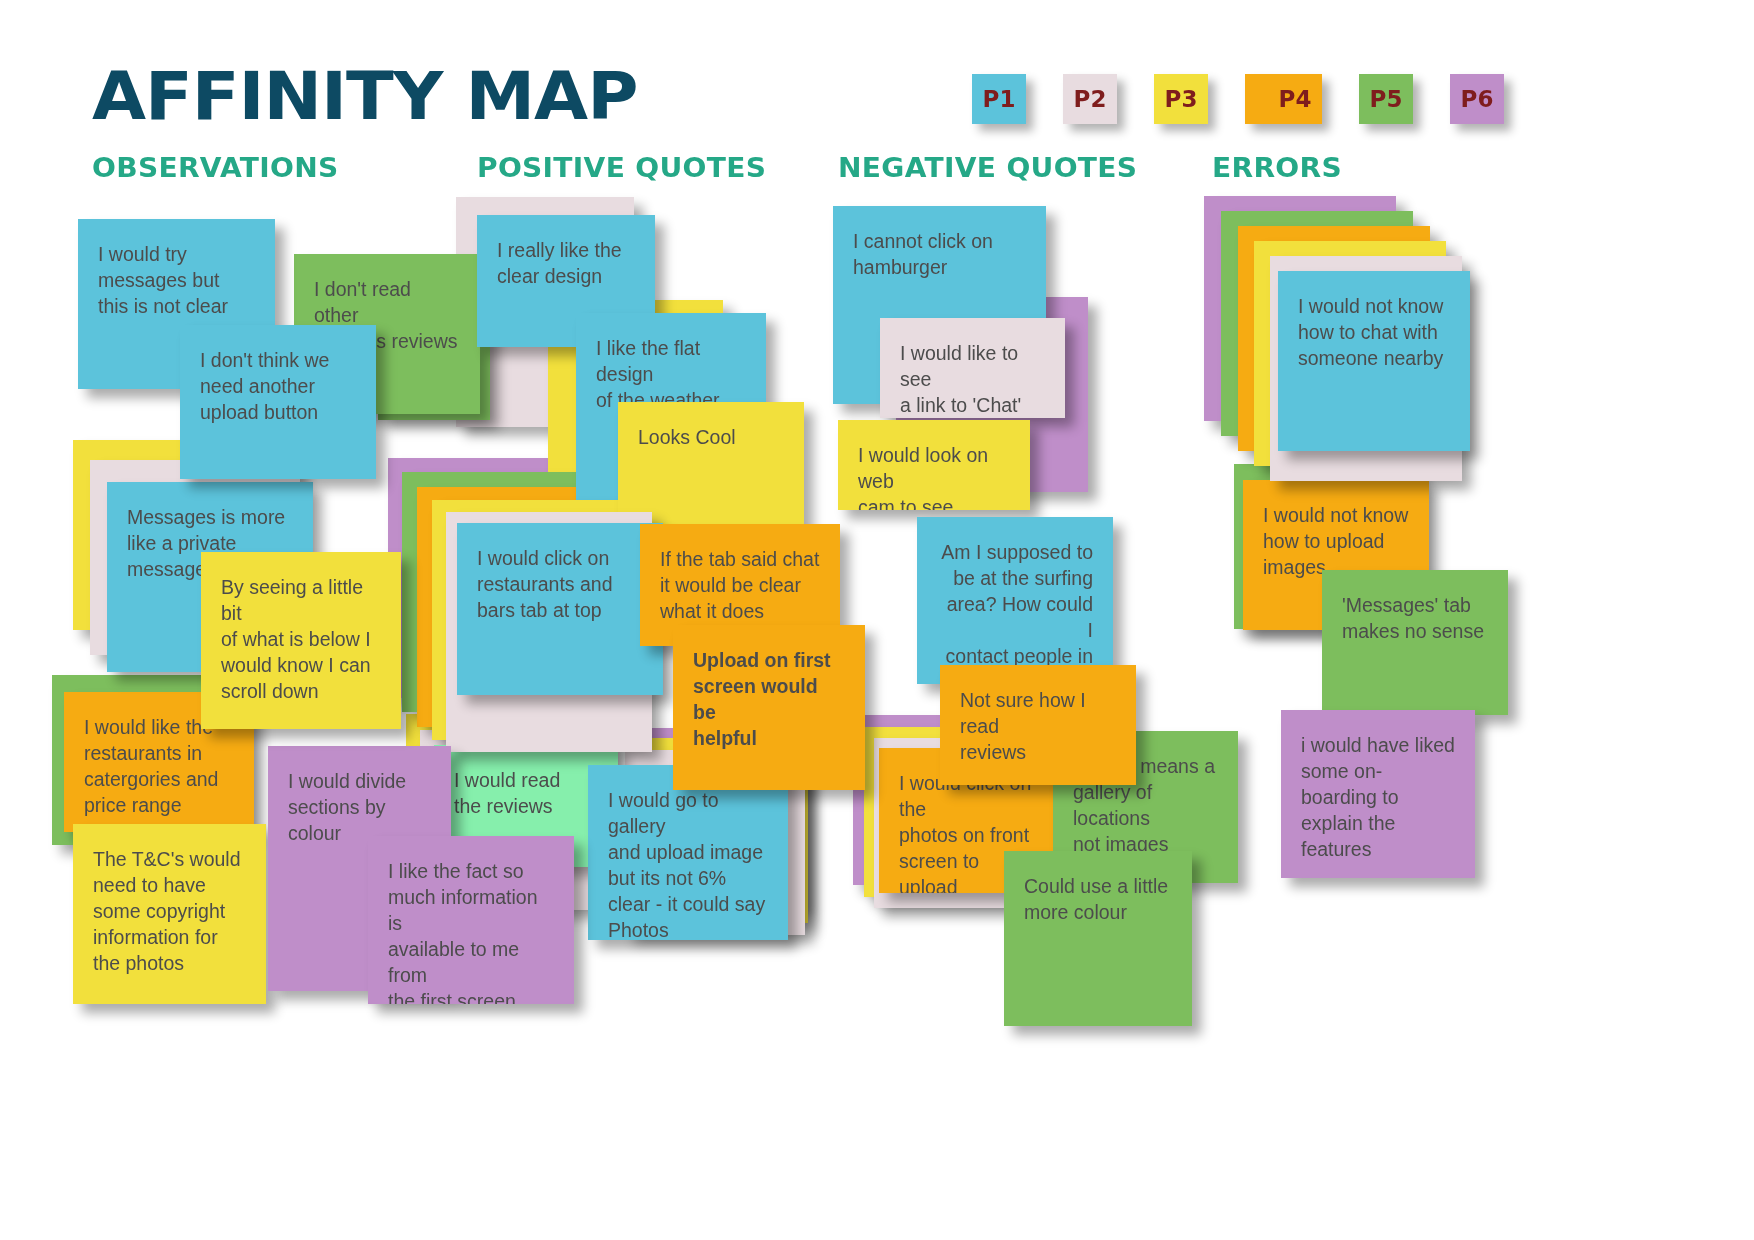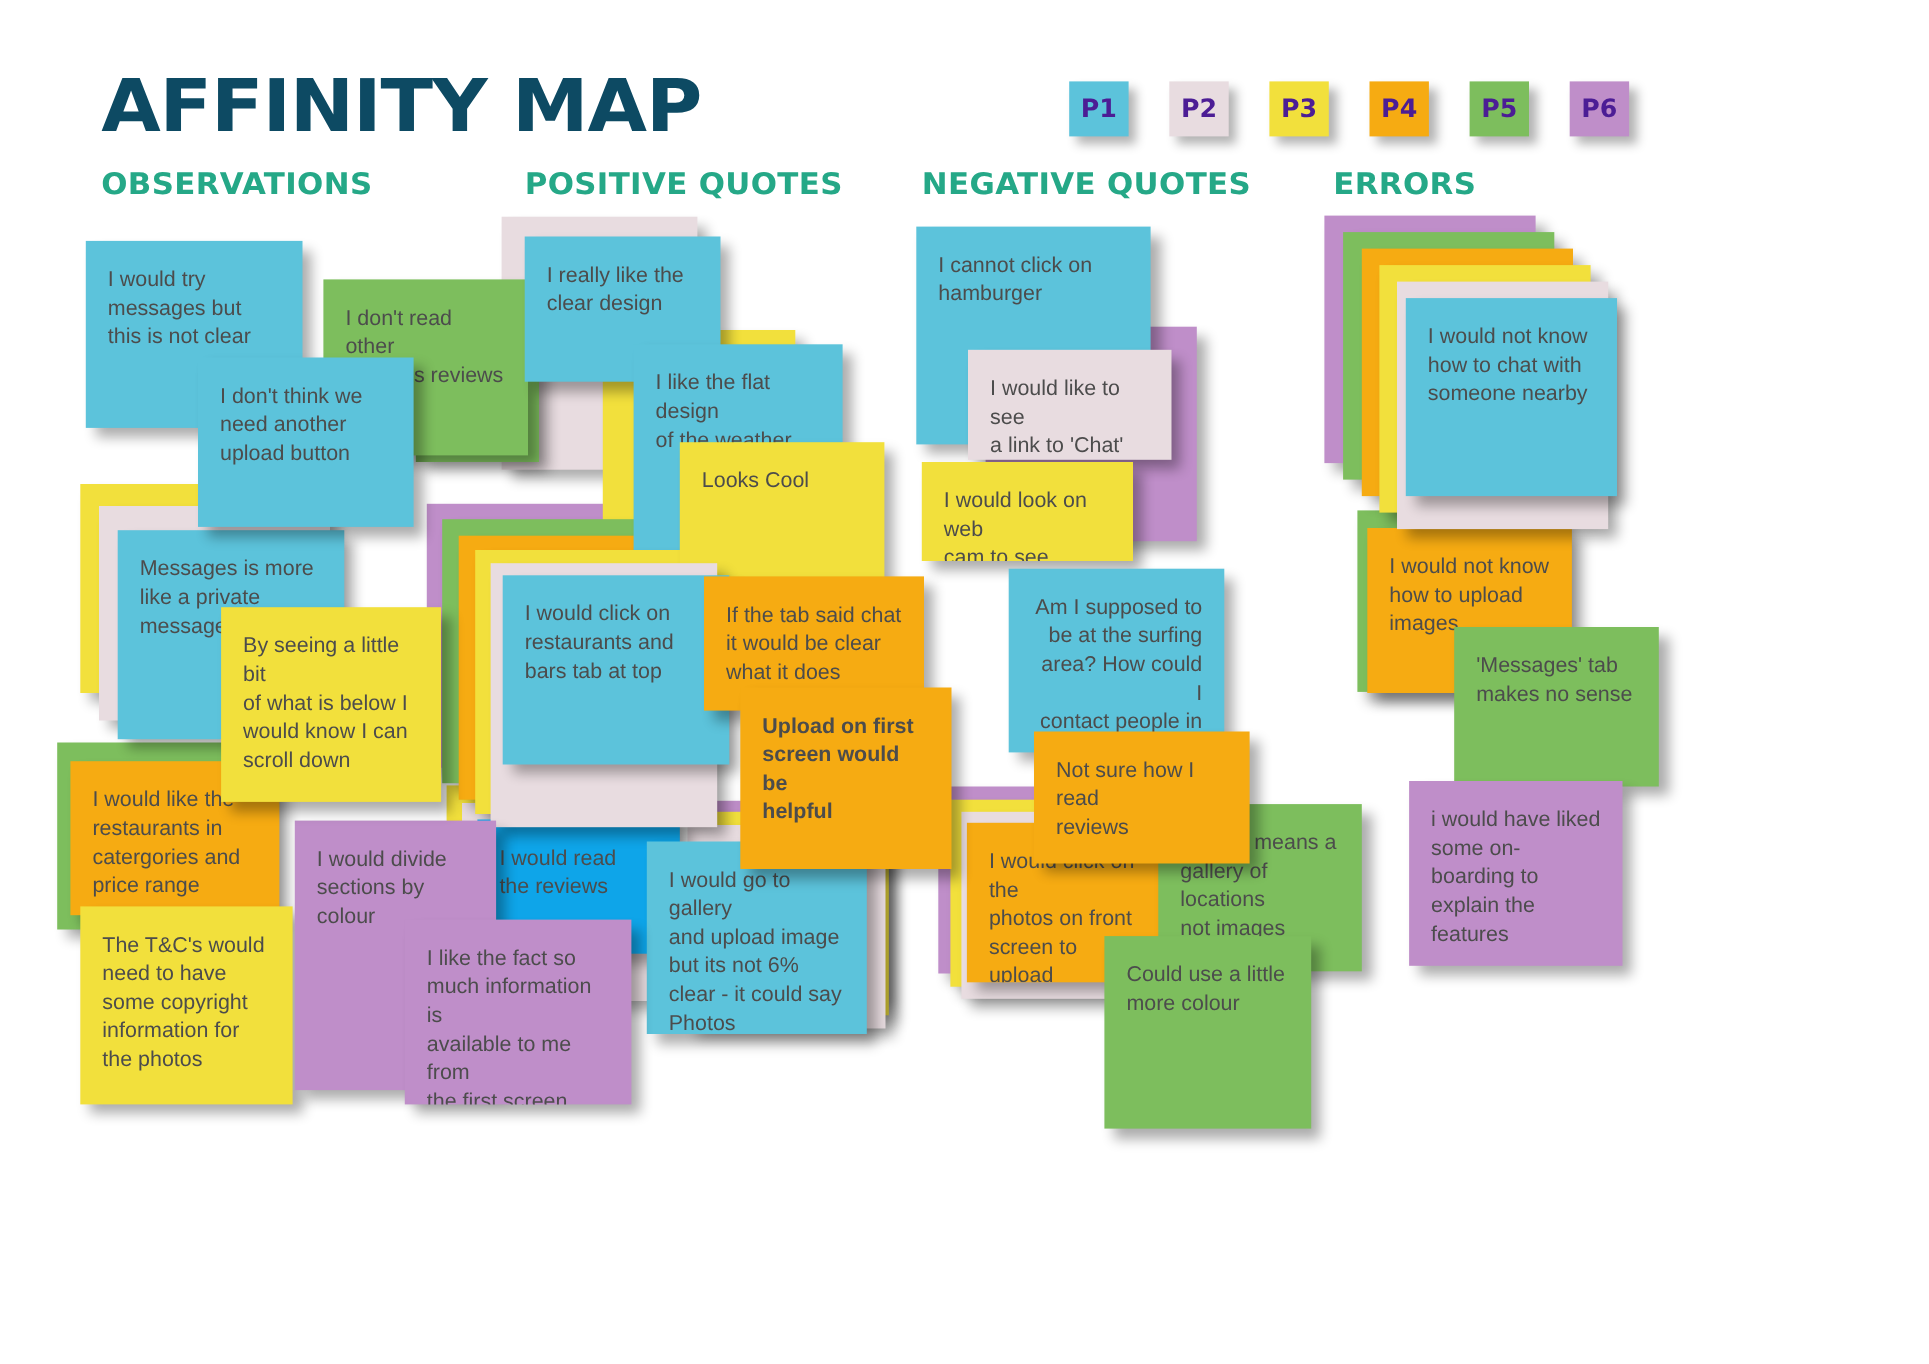--- a/index.html
+++ b/index.html
@@ -39,21 +39,21 @@
     display: flex;
     gap: 37px;
   }
   .legend-chip {
     width: 54px;
     height: 50px;
     box-shadow: 7px 7px 9px rgba(0,0,0,0.30);
     display: flex;
     align-items: center;
     justify-content: center;
-    color: #4c1d95;
+    color: #7f1d1d;
     font-weight: bold;
     font-size: 23px;
     font-family: "DejaVu Sans", sans-serif;
     letter-spacing: 0px;
   }
 
   
   .col-head {
     position: absolute;
     font-size: 27px;
@@ -85,21 +85,21 @@
 <body>
 
 <div id="board">
 
   <div id="title">AFFINITY MAP</div>
 
   <div id="legend">
       <div class="legend-chip" style="background: rgb(92, 195, 219);">P1</div>
       <div class="legend-chip" style="background: rgb(232, 220, 224);">P2</div>
       <div class="legend-chip" style="background: rgb(242, 224, 60);">P3</div>
-      <div class="legend-chip" style="background: rgb(246, 171, 18);">P4</div>
+      <div class="legend-chip" style="background: rgb(246, 171, 18); padding-left: 23px;">P4</div>
       <div class="legend-chip" style="background: rgb(125, 190, 93);">P5</div>
       <div class="legend-chip" style="background: rgb(191, 142, 201);">P6</div>
     </div>
 
   <div id="columns">
       <div class="col-head" style="left: 92px; top: 152px;">OBSERVATIONS</div>
       <div class="col-head" style="left: 477px; top: 152px;">POSITIVE QUOTES</div>
       <div class="col-head" style="left: 838px; top: 152px;">NEGATIVE QUOTES</div>
       <div class="col-head" style="left: 1212px; top: 152px;">ERRORS</div>
     </div>
@@ -155,21 +155,21 @@
 restaurants and
 bars tab at top</div>
       <div class="note" style="left: 640px; top: 524px; width: 200px; height: 122px; background: rgb(246, 171, 18); z-index: 8;">If the tab said chat
 it would be clear
 what it does</div>
       <div class="note" style="left: 673px; top: 625px; width: 192px; height: 165px; background: rgb(246, 171, 18); z-index: 9; font-weight: bold;">Upload on first
 screen would be
 helpful</div>
       <div class="note blank" style="left: 406px; top: 714px; width: 188px; height: 180px; background: rgb(242, 224, 60); z-index: 2;"></div>
       <div class="note blank" style="left: 420px; top: 730px; width: 188px; height: 180px; background: rgb(232, 220, 224); z-index: 3;"></div>
-      <div class="note" style="left: 434px; top: 745px; width: 184px; height: 122px; background: #0ea5e9; z-index: 5;">I would read
+      <div class="note" style="left: 434px; top: 745px; width: 184px; height: 122px; background: #86efac; z-index: 5;">I would read
 the reviews</div>
       <div class="note blank" style="left: 648px; top: 728px; width: 156px; height: 180px; background: rgb(191, 142, 201); z-index: 2;"></div>
       <div class="note blank" style="left: 636px; top: 738px; width: 172px; height: 185px; background: rgb(242, 224, 60); z-index: 3;"></div>
       <div class="note blank" style="left: 625px; top: 750px; width: 180px; height: 185px; background: rgb(232, 220, 224); z-index: 4;"></div>
       <div class="note" style="left: 588px; top: 765px; width: 200px; height: 175px; background: rgb(92, 195, 219); z-index: 6;">I would go to gallery
 and upload image
 but its not 6%
 clear - it could say
 Photos</div>
       <div class="note" style="left: 833px; top: 206px; width: 213px; height: 198px; background: rgb(92, 195, 219); z-index: 5;">I cannot click on

